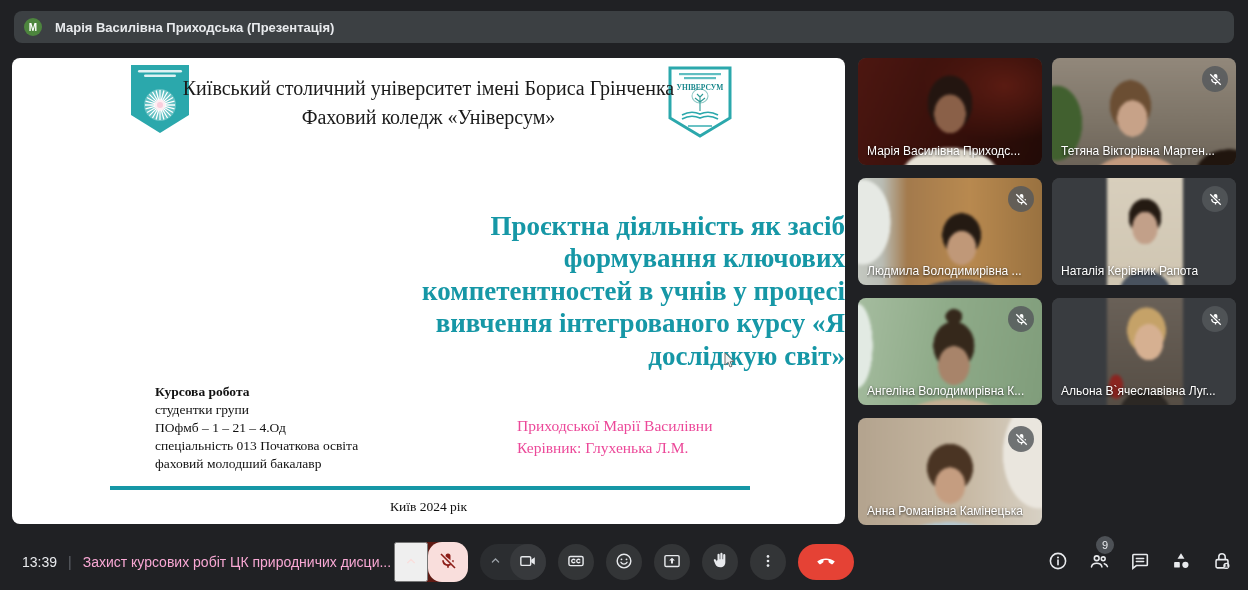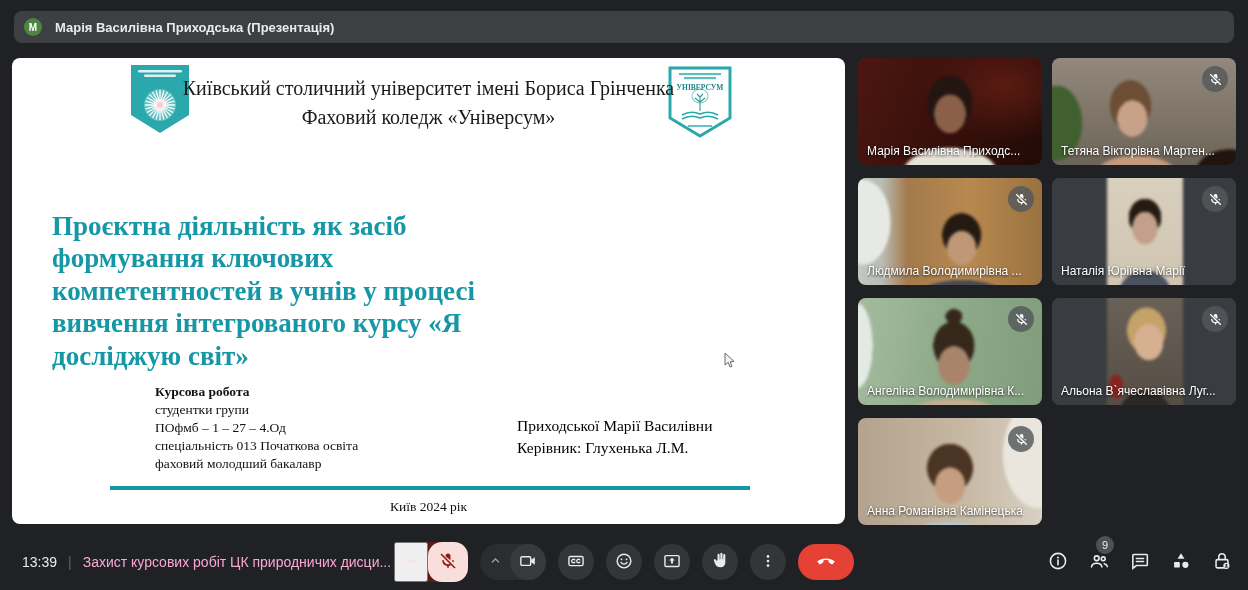--- a/index.html
+++ b/index.html
@@ -12,25 +12,25 @@
   .avatar{width:18px;height:18px;border-radius:50%;background:#4d853e;color:#fff;font-size:10px;
           font-weight:bold;display:flex;align-items:center;justify-content:center;flex:none;}
   .presenter{margin-left:13px;font-size:13px;font-weight:bold;color:#e8eaed;white-space:nowrap;}
 
   
   .slide{position:absolute;left:12px;top:58px;width:833px;height:466px;background:#fff;border-radius:8px;
          font-family:"Liberation Serif",serif;color:#111;overflow:hidden;}
   .logoL{position:absolute;left:118px;top:6px;}
   .logoR{position:absolute;left:656px;top:8px;}
   .uni{position:absolute;left:120px;right:120px;top:16px;text-align:center;font-size:20px;line-height:1.45;color:#1a1a1a;}
-  .stitle{position:absolute;left:0;right:0;top:152px;text-align:left;font-weight:bold;
+  .stitle{position:absolute;left:0;right:0;top:152px;text-align:right;font-weight:bold;
           font-size:27px;line-height:1.2;color:#1697a6;padding-left:40px;}
   .work{position:absolute;left:143px;top:325px;font-size:13.5px;line-height:1.33;color:#111;}
   .work .hd{font-weight:bold;}
-  .author{position:absolute;left:505px;top:357px;font-size:15.5px;line-height:1.45;color:#000000;}
+  .author{position:absolute;left:505px;top:357px;font-size:15.5px;line-height:1.45;color:#ec4899;}
   .rule{position:absolute;left:98px;top:428px;width:640px;height:4px;background:#1697a6;}
   .sfooter{position:absolute;left:0;right:0;top:441px;text-align:center;font-size:13.5px;color:#111;}
   .cursor{position:absolute;left:712px;top:294px;}
 
   
   .tiles{position:absolute;left:858px;top:58px;display:grid;grid-template-columns:184px 184px;
          grid-auto-rows:107px;column-gap:10px;row-gap:13px;}
   .tile{position:relative;border-radius:8px;overflow:hidden;background:#3c4043;}
   .scene{position:absolute;inset:-5px;filter:blur(1.5px);}
   .pname{position:absolute;left:9px;bottom:7px;font-size:12px;color:#fff;white-space:nowrap;
@@ -164,21 +164,21 @@
     <div class="stitle">
       <div>Проєктна діяльність як засіб</div>
       <div>формування ключових</div>
       <div>компетентностей в учнів у процесі</div>
       <div>вивчення інтегрованого курсу «Я</div>
       <div>досліджую світ»</div>
     </div>
     <div class="work">
       <div class="hd">Курсова робота</div>
       <div>студентки групи</div>
-      <div>ПОфмб – 1 – 27 – 4.Од</div>
+      <div>ПОфмб – 1 – 21 – 4.Од</div>
       <div>спеціальність 013 Початкова освіта</div>
       <div>фаховий молодший бакалавр</div>
     </div>
     <div class="author">
       <div>Приходської Марії Василівни</div>
       <div>Керівник: Глухенька Л.М.</div>
     </div>
     <div class="rule"></div>
     <div class="sfooter">Київ 2024 рік</div>
     <div class="cursor">
@@ -221,21 +221,21 @@
               <path d="M12 16c.9 0 1.7-.2 2.4-.6l1.5 1.5c-.9.6-1.9 1-2.9 1.1V20h-2v-2.1A7 7 0 0 1 5 11h2a5 5 0 0 0 5 5z"></path>
               <path d="M19 11c0 1-.2 1.9-.6 2.8l-1.6-1.6c.1-.4.2-.8.2-1.2h2z"></path>
               <path d="M4.3 2.9l16.8 16.8-1.4 1.4L2.9 4.3z"></path>
             </g>
           </svg>
       </span>
     </div>
 
     <div class="tile">
       <div class="scene t5"></div>
-      <span class="pname">Наталія Юріївна Марії</span>
+      <span class="pname">Наталія Керівник Рапота</span>
       <span class="tmute">
         <svg viewBox="0 0 24 24">
             <g fill="#fff">
               <path d="M15 11V6a3 3 0 0 0-6 0v.2l6 4.8z"></path>
               <path d="M12 16c.9 0 1.7-.2 2.4-.6l1.5 1.5c-.9.6-1.9 1-2.9 1.1V20h-2v-2.1A7 7 0 0 1 5 11h2a5 5 0 0 0 5 5z"></path>
               <path d="M19 11c0 1-.2 1.9-.6 2.8l-1.6-1.6c.1-.4.2-.8.2-1.2h2z"></path>
               <path d="M4.3 2.9l16.8 16.8-1.4 1.4L2.9 4.3z"></path>
             </g>
           </svg>
       </span>

